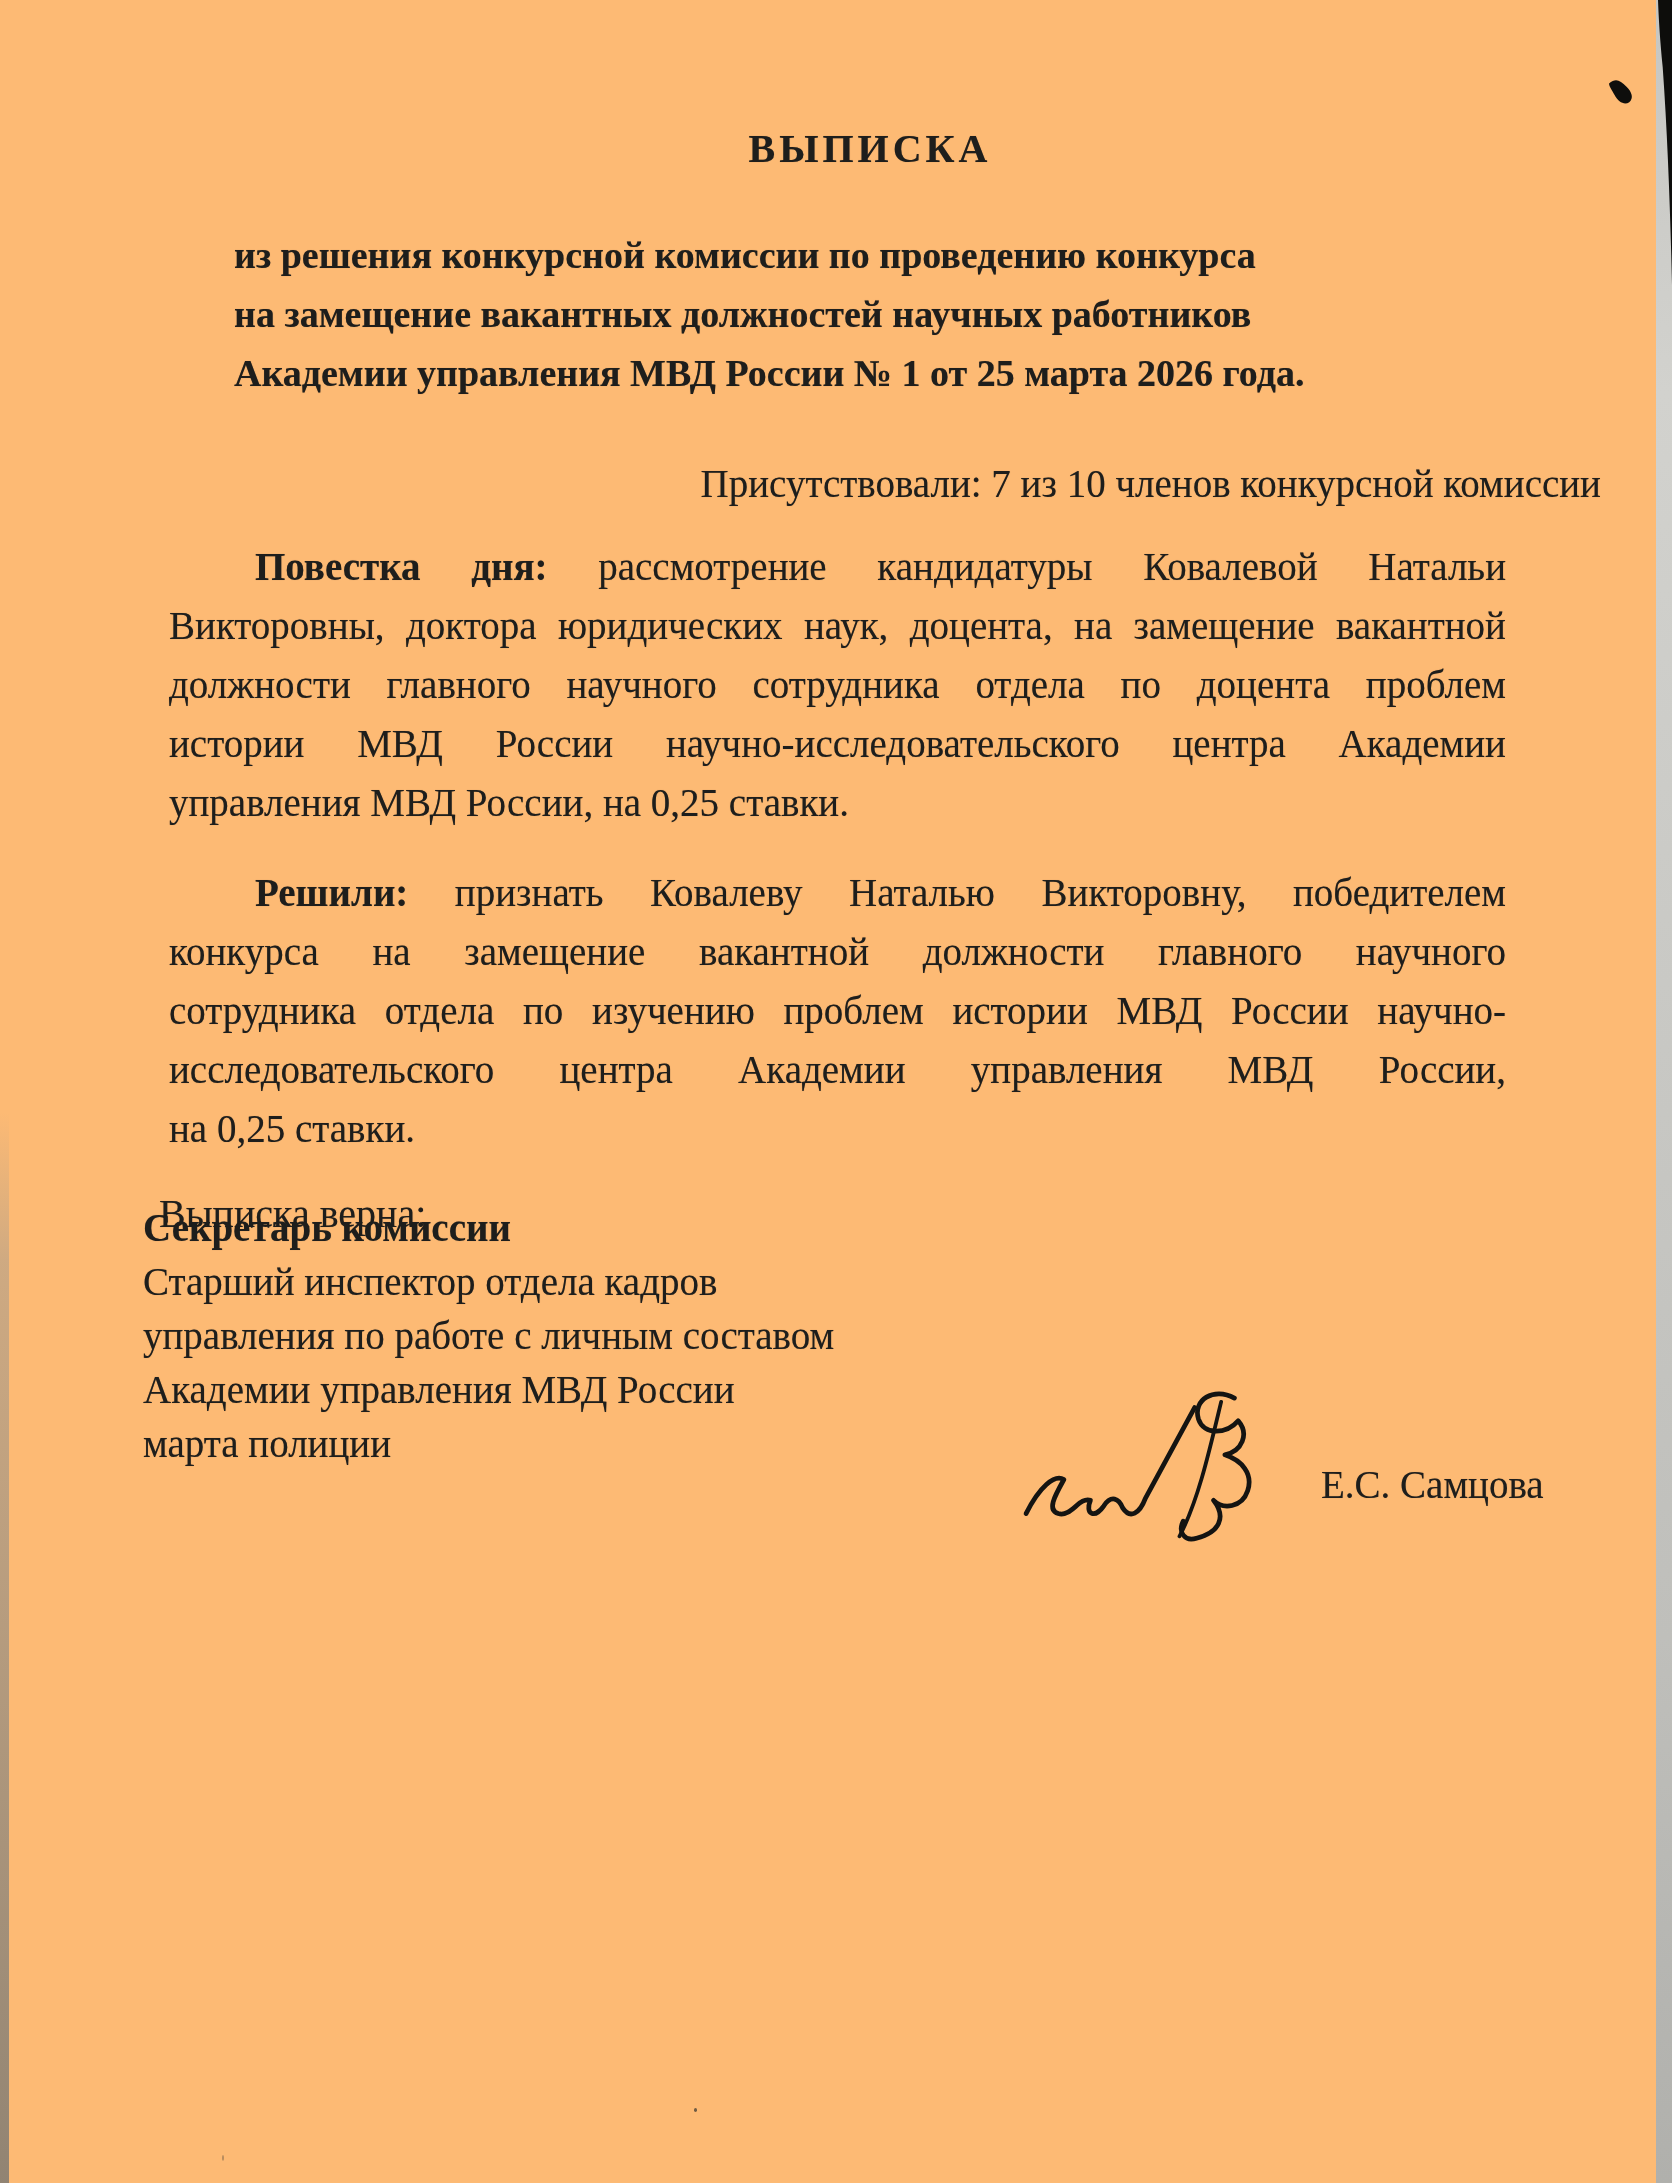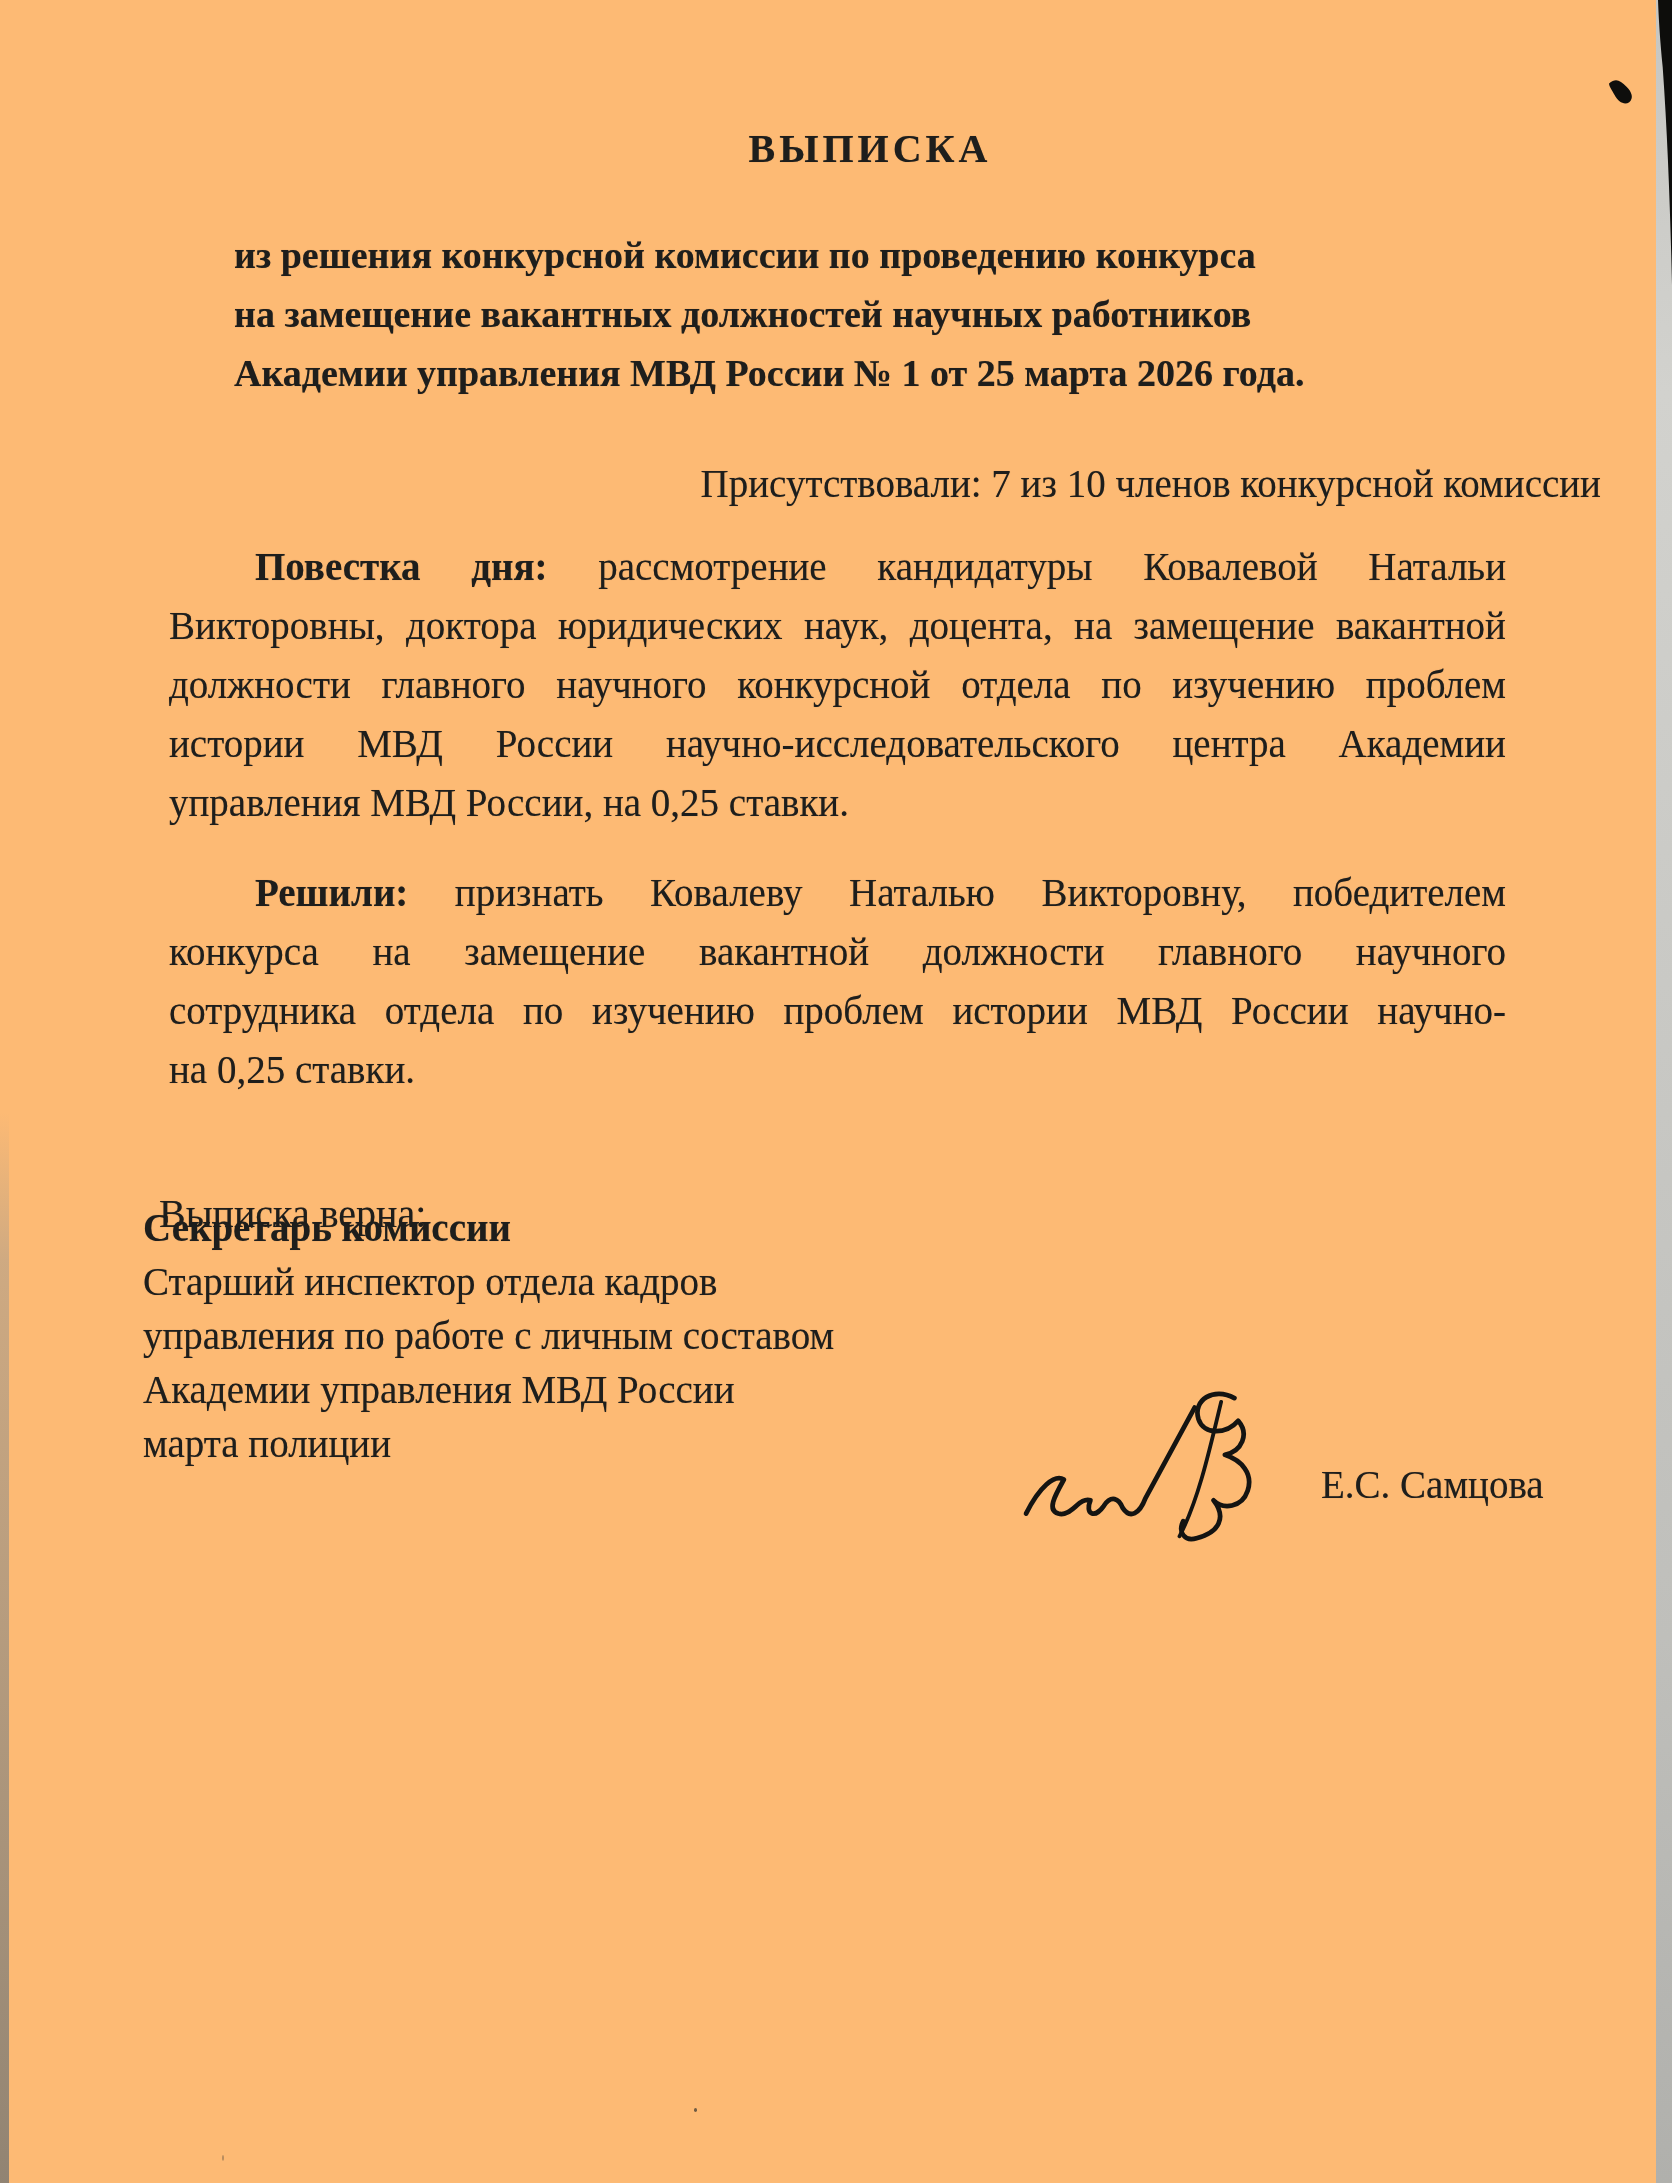--- a/index.html
+++ b/index.html
@@ -76,29 +76,30 @@
     <div>из решения конкурсной комиссии по проведению конкурса</div>
     <div>на замещение вакантных должностей научных работников</div>
     <div>Академии управления МВД России № 1 от 25 марта 2026 года.</div>
   </div>
 
   <div class="attendance">Присутствовали: 7 из 10 членов конкурсной комиссии</div>
 
   <div class="body-para para-agenda">
     <div class="jline first"><span class="lead">Повестка дня:</span><span> рассмотрение кандидатуры Ковалевой Натальи</span></div>
     <div class="jline">Викторовны, доктора юридических наук, доцента, на замещение вакантной</div>
-    <div class="jline">должности главного научного конкурсной отдела по изучению проблем</div>
+    <div class="jline">должности главного научного сотрудника отдела по доцента проблем</div>
     <div class="jline">истории МВД России научно-исследовательского центра Академии</div>
     <div class="jline last">управления МВД России, на 0,25 ставки.</div>
   </div>
 
   <div class="body-para para-decision">
     <div class="jline first"><span class="lead">Решили:</span><span> признать Ковалеву Наталью Викторовну, победителем</span></div>
     <div class="jline">конкурса на замещение вакантной должности главного научного</div>
     <div class="jline">сотрудника отдела по изучению проблем истории МВД России научно-</div>
+    <div class="jline">исследовательского центра Академии управления МВД России,</div>
     <div class="jline last">на 0,25 ставки.</div>
   </div>
 
   <div class="certify">Выписка верна:</div>
 
   <div class="signatory">
     <div class="role">Секретарь комиссии</div>
     <div>Старший инспектор отдела кадров</div>
     <div>управления по работе с личным составом</div>
     <div>Академии управления МВД России</div>

